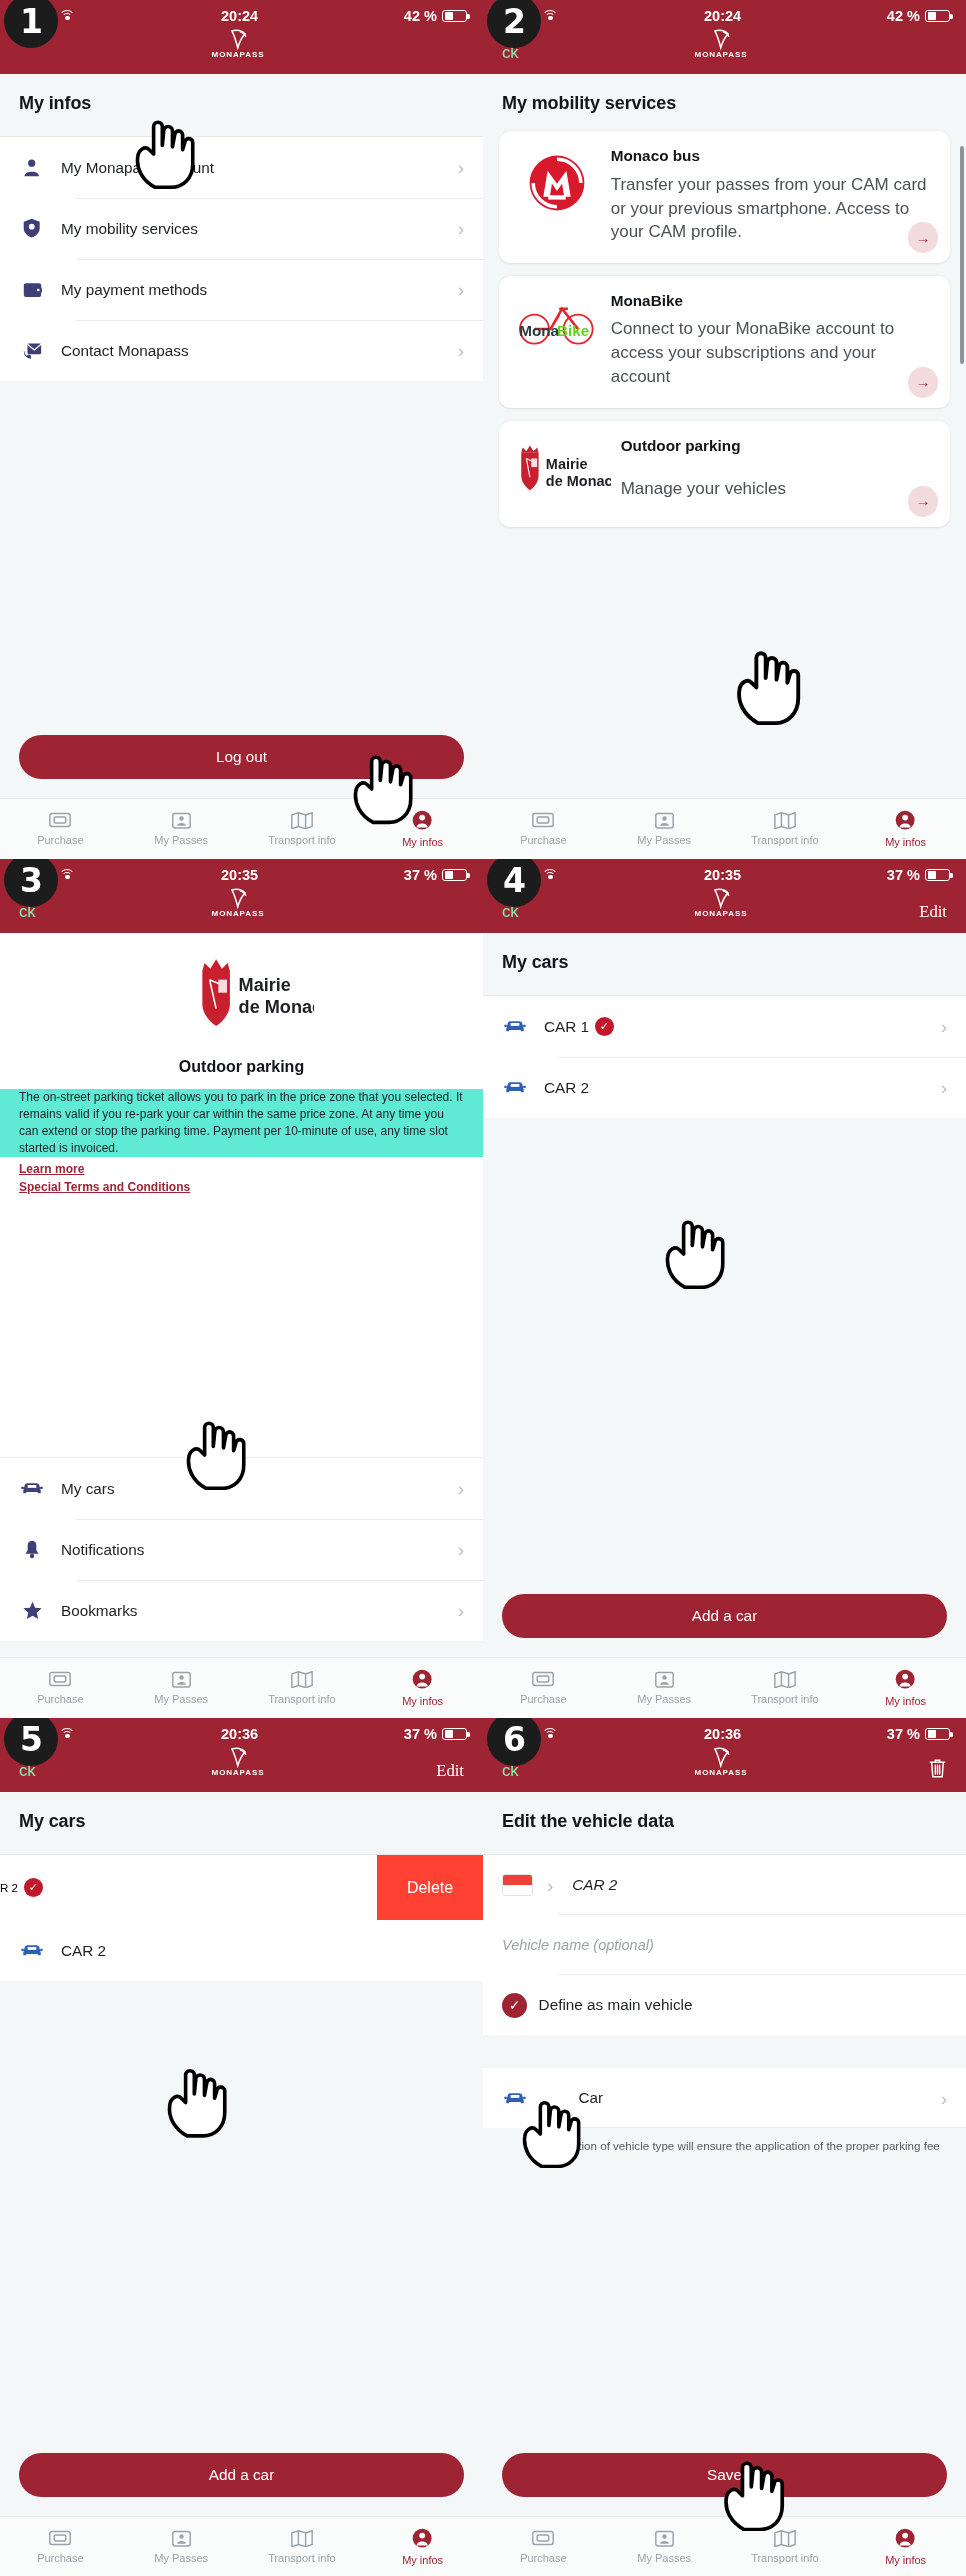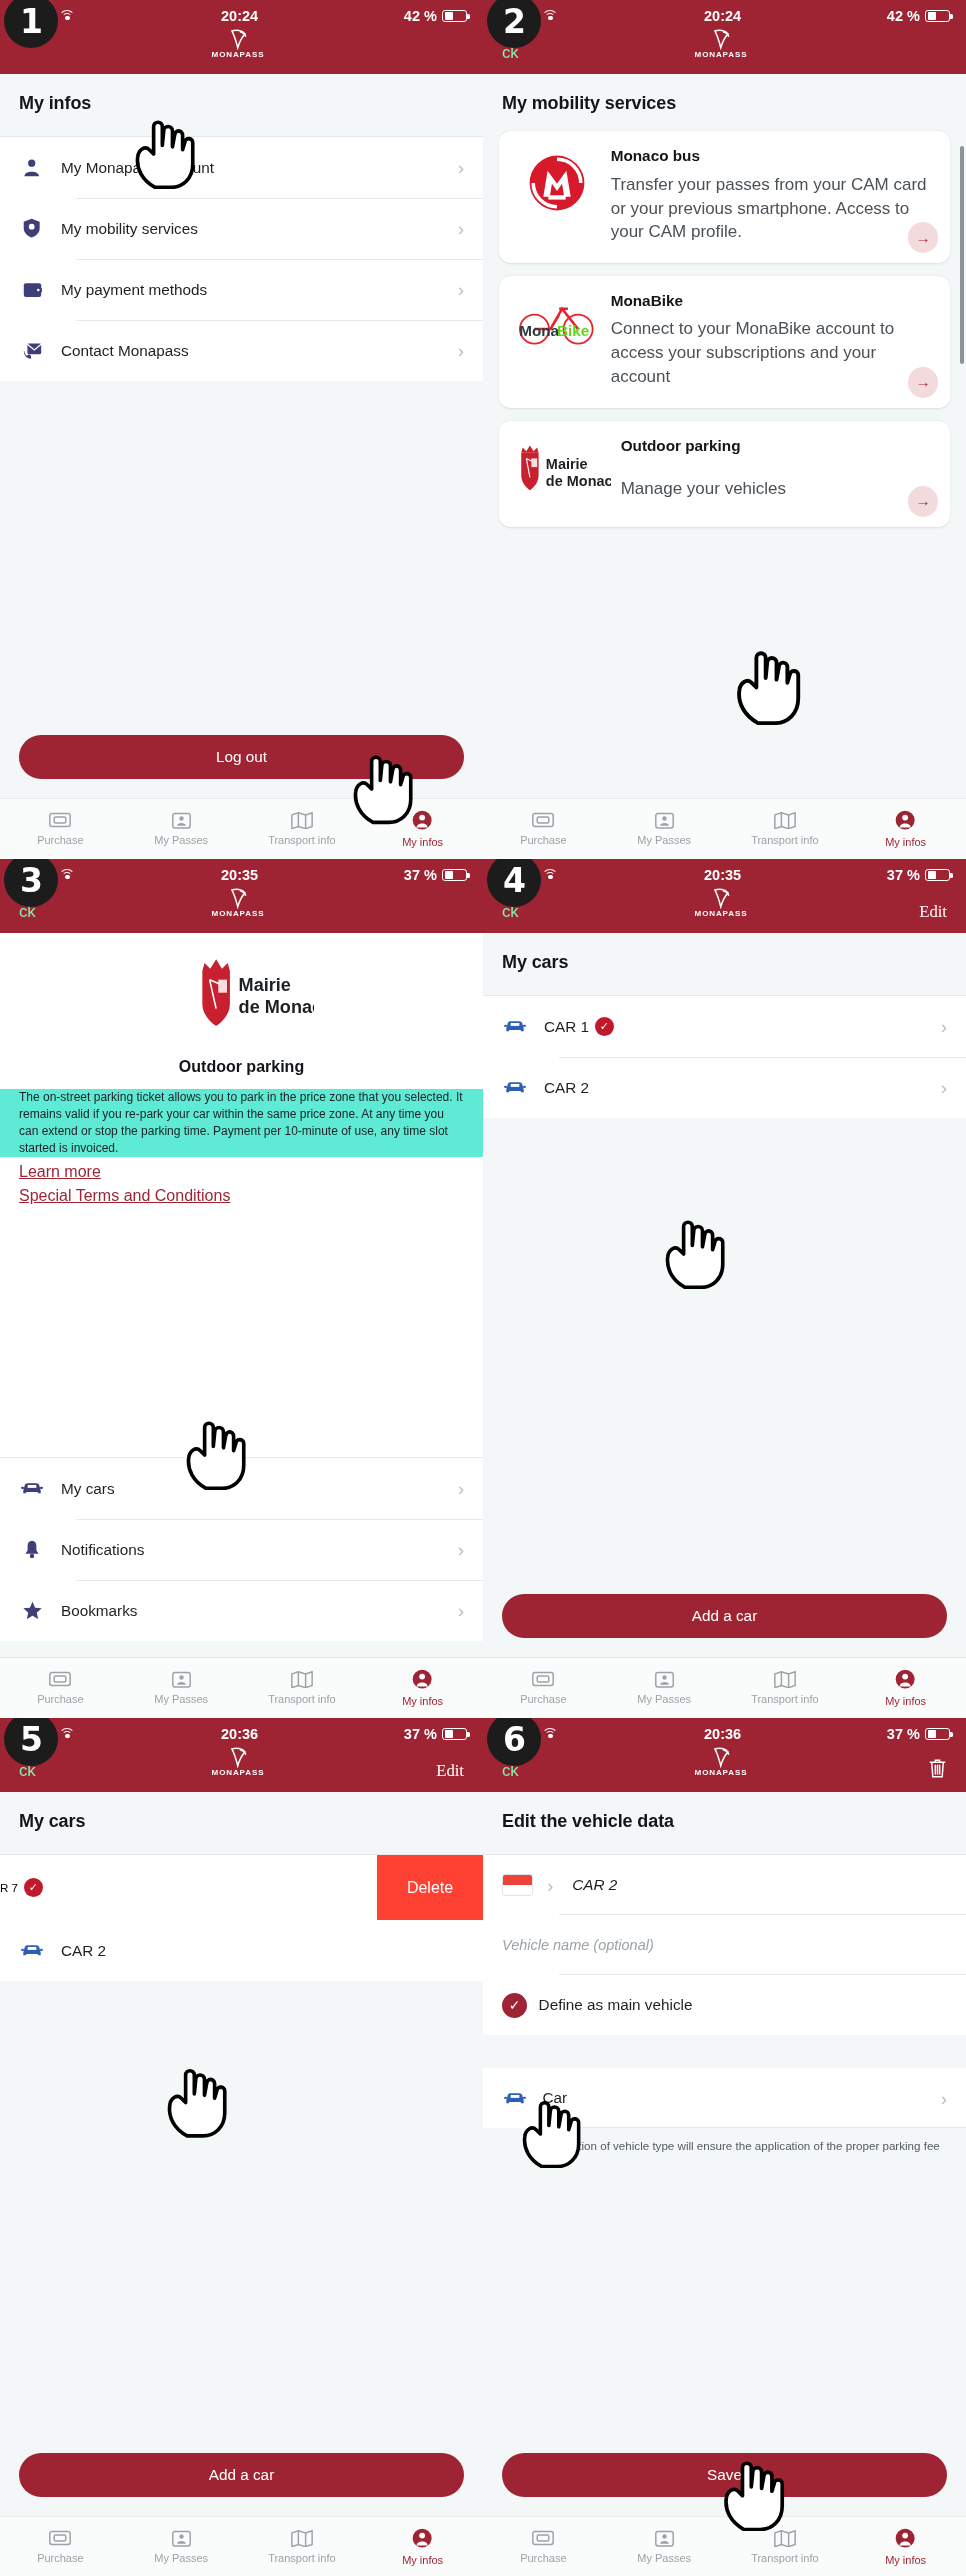--- a/index.html
+++ b/index.html
@@ -89,21 +89,21 @@
     border-radius:50%; background:#f2dadd; color:#9e2433;
     display:flex; align-items:center; justify-content:center; font-size:15.3px;
   }
   .scrollbar { position:absolute; right:2.2px; top:22px; width:3.6px; height:218px; background:#8d9499; border-radius:2.2px; }
 
   
   .hero { background:#fff; padding:22px 19px 5.8px 19px; display:flex; justify-content:center; }
   .hero-title { text-align:center; font-size:16px; font-weight:700; color:#12161a; padding:10.2px 0 13px 0; background:#fff;}
   .para { padding:0 19px; font-size:12px; line-height:1.42; color:#1d2125; background:#5eead4;}
   .links { padding:2.9px 19px 0 19px; background:#fff; }
-  .links a { display:block; color:#9e2433; font-size:16px; text-decoration:underline; line-height:1.5;}
+  .links a { display:block; color:#9e2433; font-size:12px; text-decoration:underline; line-height:1.5;font-weight:bold;}
   .spacer { flex:1; background:#fff; }
   .spacer.grey { background:#f4f7f8; }
 
   
   .cta-wrap { background:#f4f7f8; padding:16px 19px 19px 19px; }
   .cta {
     background:#9e2433; color:#fff; border:none; width:100%; height:44px;
     border-radius:23px; font-size:15.3px; font-family:inherit; cursor:pointer;
   }
   .tabbar {
@@ -699,21 +699,21 @@
     </div>
 
     <div class="sec-head">
       <h1>My cars</h1>
     </div>
 
     <div class="list">
       <div class="swipe-row">
         <div class="swipe-left">
           <span class="lbl rowflex" style="padding-left:0;">
-            <span>R 7</span>
+            <span>R 2</span>
             <span class="verified">✓</span>
           </span>
         </div>
         <div class="del-btn">Delete</div>
       </div>
       <div class="row">
         <span class="ico">
           <svg width="22" height="14.5" viewBox="0 0 30 20">
               <path d="M3 13 L5 6 C5.5 4,7 3,9 3 H21 C23 3,24.5 4,25 6 L27 13 V17 H23 V15 H7 V17 H3 Z" fill="#2f5fb5"></path>
               <rect x="0" y="8" width="4" height="3" rx="1.5" fill="#2f5fb5"></rect>
@@ -834,21 +834,21 @@
 
     <div class="frow div">
       <span class="ico">
         <svg width="22" height="14.5" viewBox="0 0 30 20">
             <path d="M3 13 L5 6 C5.5 4,7 3,9 3 H21 C23 3,24.5 4,25 6 L27 13 V17 H23 V15 H7 V17 H3 Z" fill="#2f5fb5"></path>
             <rect x="0" y="8" width="4" height="3" rx="1.5" fill="#2f5fb5"></rect>
             <rect x="26" y="8" width="4" height="3" rx="1.5" fill="#2f5fb5"></rect>
             <rect x="9" y="5.5" width="12" height="4" fill="#fff"></rect>
           </svg>
       </span>
-      <span style="flex:1; font-size:15.3px; color:#1d2125;">Car</span>
+      <span style="flex:1; font-size:15.3px; color:#1d2125;margin-left:36px;">Car</span>
       <span class="chev">›</span>
     </div>
 
     <div class="hint">The selection of vehicle type will ensure the application of the proper parking fee</div>
 
     <div class="spacer grey"></div>
 
     <div class="cta-wrap">
       <button class="cta">Save</button>
     </div>

